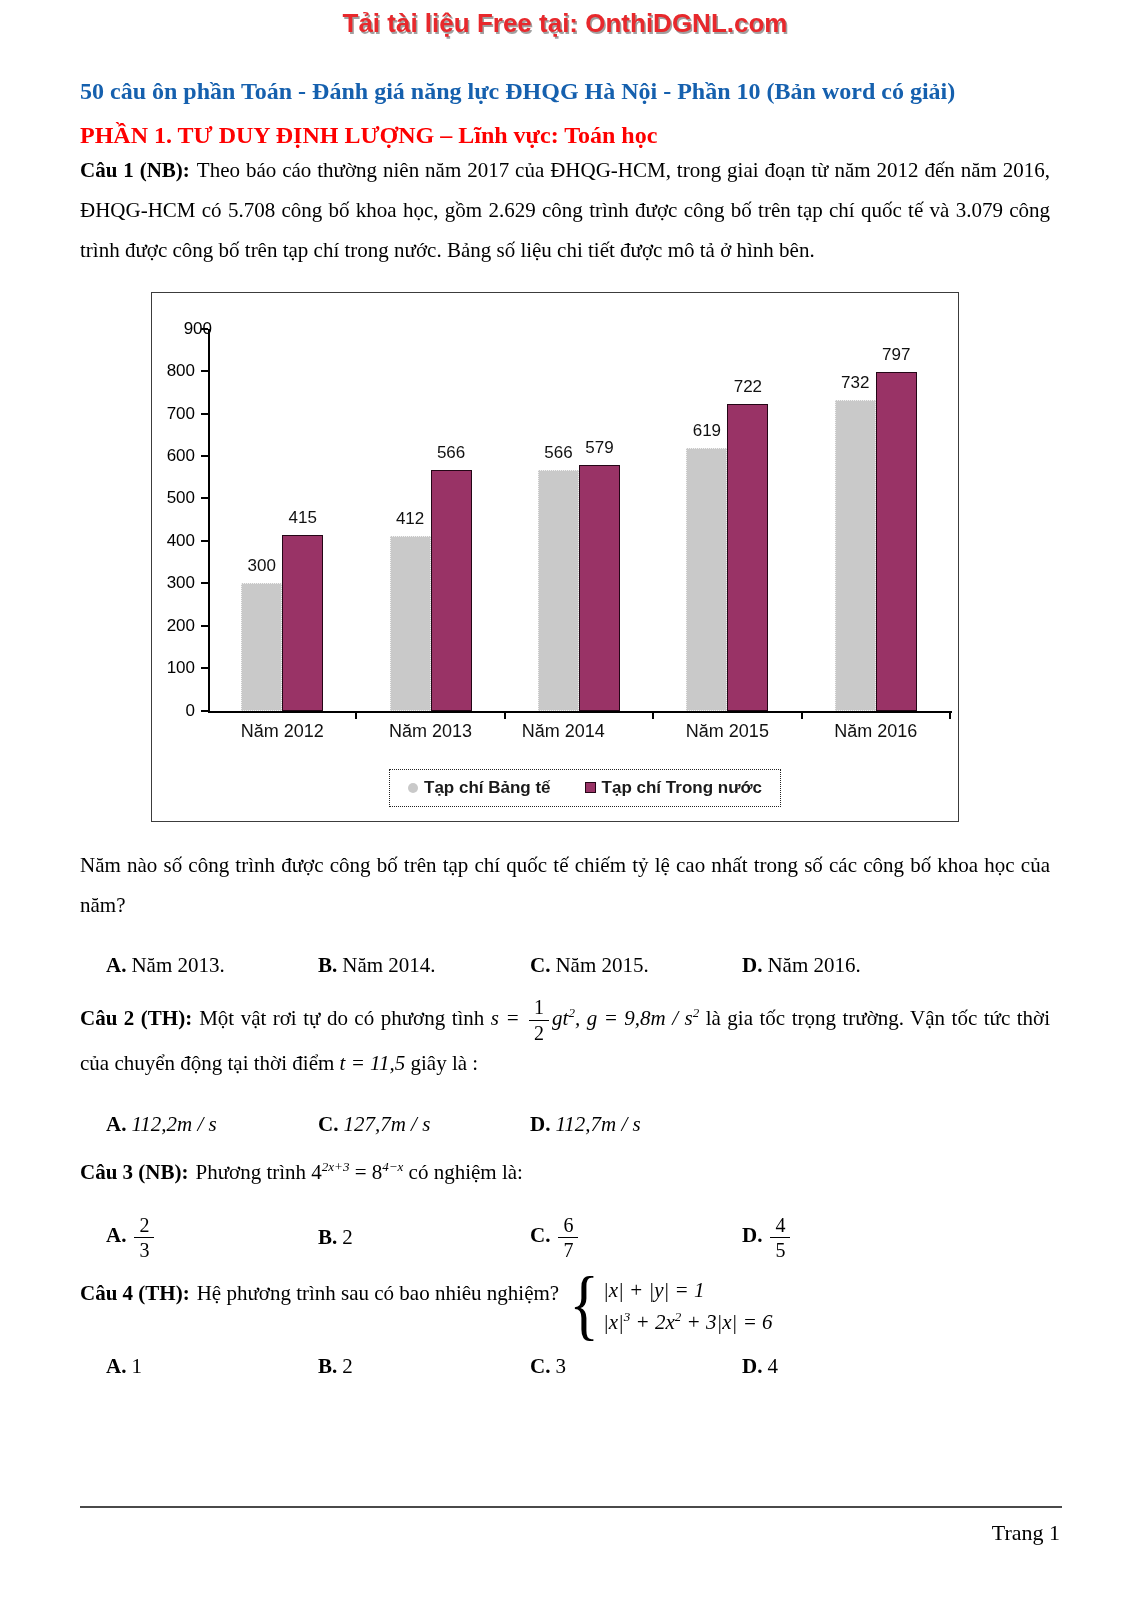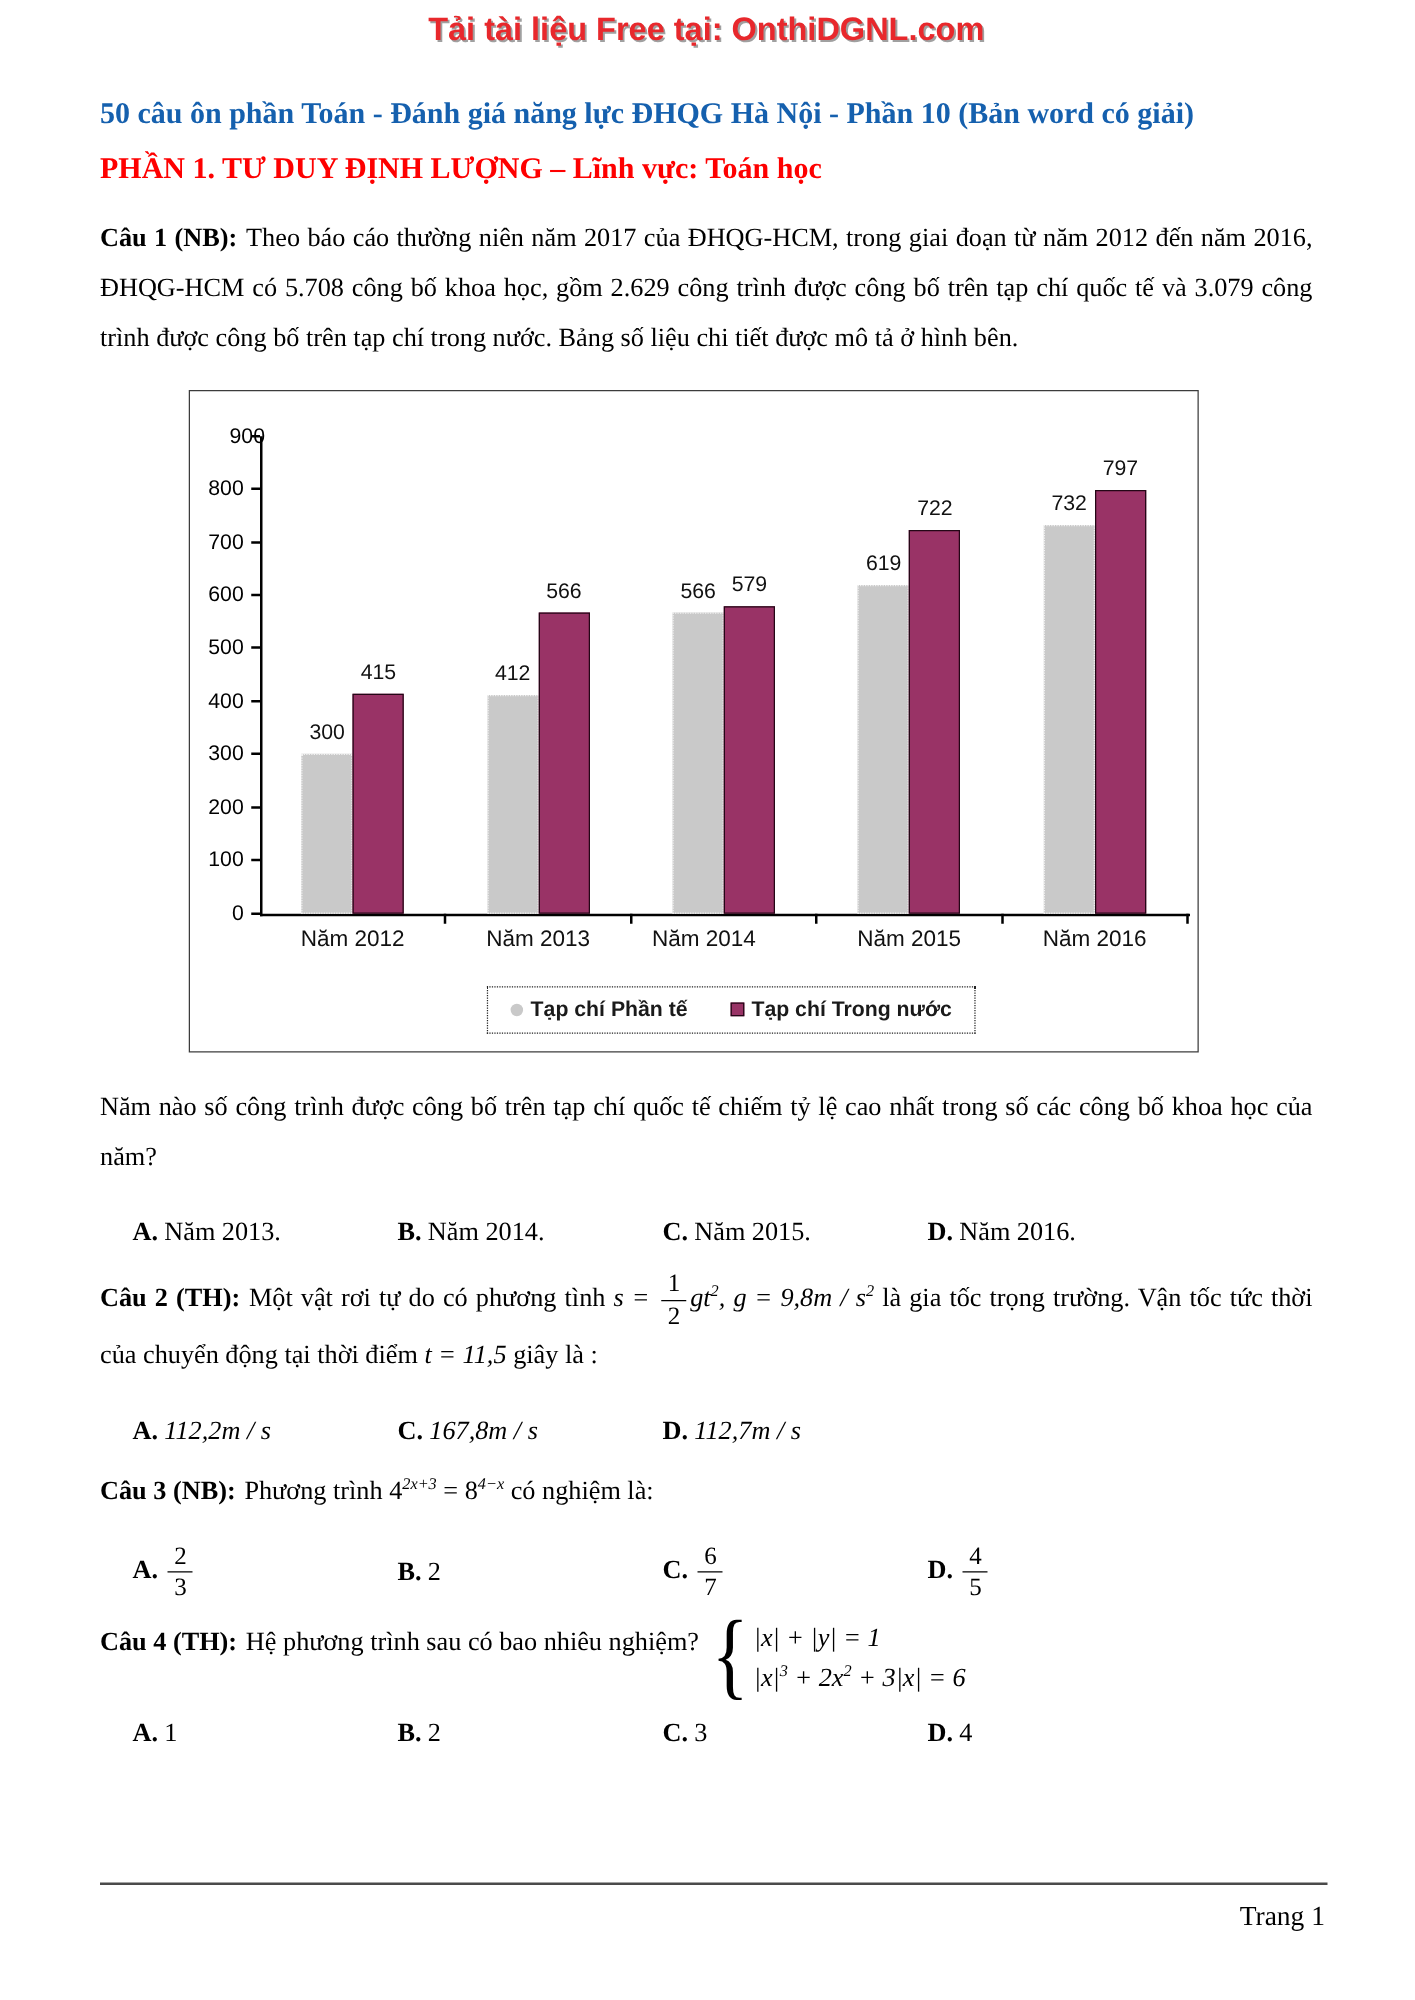--- a/index.html
+++ b/index.html
@@ -10,21 +10,21 @@
   
   .banner-clip{height:6px;overflow:hidden;text-align:center;}
   .banner-clip .banner-ghost{font-family:"Liberation Sans","DejaVu Sans",sans-serif;font-weight:bold;
     font-size:30px;color:#f04a45;margin-top:-32px;display:block;padding-left:120px;}
   .banner{margin-top:2px;text-align:center;font-family:"Liberation Sans","DejaVu Sans",sans-serif;
     font-weight:bold;font-size:26px;color:#e8282c;text-shadow:1.5px 1.5px 0 #a0a0a0;}
 
   .doc-title{margin-top:30px;color:#1560ae;font-weight:bold;font-size:24px;line-height:1.9;text-align:justify;}
   .section-heading{margin-top:4px;color:#fe0000;font-weight:bold;font-size:24px;line-height:1.35;}
 
-  .para{margin-top:20px;font-size:21px;line-height:1.9;text-align:justify;}
+  .para{margin-top:0;font-size:21px;line-height:1.9;text-align:justify;}
   .qlabel{font-weight:bold;margin-right:7px;}
   .mi{font-style:italic;}
   sup{font-size:0.62em;line-height:0;}
 
   
   .chart-box{position:relative;margin:7px 0 0 71px;width:806px;height:528px;border:1px solid #3c3c3c;
     background:#fff;font-family:"Liberation Sans","DejaVu Sans",sans-serif;}
   .plot{position:absolute;border-left:2px solid #000;border-bottom:2px solid #000;}
   .ytick-label{position:absolute;font-size:17px;text-align:right;}
   .ytick-mark,.xtick-mark{position:absolute;background:#000;}
@@ -72,21 +72,21 @@
 
     <div class="section-heading">PHẦN 1. TƯ DUY ĐỊNH LƯỢNG – Lĩnh vực: Toán học</div>
 
     <p class="para"><span class="qlabel">Câu 1 (NB):</span><span>Theo báo cáo thường niên năm 2017 của ĐHQG-HCM, trong giai đoạn từ năm 2012 đến năm 2016, ĐHQG-HCM có 5.708 công bố khoa học, gồm 2.629 công trình được công bố trên tạp chí quốc tế và 3.079 công trình được công bố trên tạp chí trong nước. Bảng số liệu chi tiết được mô tả ở hình bên.</span></p>
 
     <div class="chart-box" id="chart">
       <div class="plot" id="plot" style="left: 56px; top: 36px; width: 742px; height: 382px;"></div>
       <div class="legend">
         <span class="legend-item">
           <span class="marker-circle" style="background: rgb(201, 201, 201);"></span>
-          <span>Tạp chí Phần tế</span>
+          <span>Tạp chí Bảng tế</span>
         </span>
         <span class="legend-item">
           <span class="marker-square" style="background: rgb(153, 51, 102);"></span>
           <span>Tạp chí Trong nước</span>
         </span>
       </div>
     <div class="ytick-label" style="left: 0px; width: 43px; top: 408px;">0</div>
         <div class="ytick-mark" style="left: 49px; top: 417px; width: 7px; height: 2px;"></div>
         <div class="ytick-label" style="left: 0px; width: 43px; top: 365.556px;">100</div>
         <div class="ytick-mark" style="left: 49px; top: 374.556px; width: 7px; height: 2px;"></div>
@@ -149,21 +149,21 @@
 
     <p class="para" style="margin-top:10px;"><span class="qlabel">Câu 2 (TH):</span><span>Một vật rơi tự do có phương tình</span>
       <span class="mi">s =</span>
       <span class="frac"><span class="fnum">1</span><span class="fden">2</span></span><span class="mi">gt</span><sup class="mi">2</sup><span class="mi">, g = 9,8m / s</span><sup class="mi">2</sup>
       <span>là gia tốc trọng trường. Vận tốc tức thời của chuyển động tại thời điểm</span>
       <span class="mi">t = 11,5</span>
       <span>giây là :</span></p>
 
     <div class="opts" style="margin-top:6px;">
       <span class="opt mi"><b style="font-style:normal;">A.</b><span>112,2m / s</span></span>
-      <span class="opt mi"><b style="font-style:normal;">C.</b><span>167,8m / s</span></span>
+      <span class="opt mi"><b style="font-style:normal;">C.</b><span>127,7m / s</span></span>
       <span class="opt mi"><b style="font-style:normal;">D.</b><span>112,7m / s</span></span>
     </div>
 
     <p class="para" style="margin-top:8px;"><span class="qlabel">Câu 3 (NB):</span><span>Phương trình</span>
       <span>4</span><sup class="mi">2x+3</sup>
       <span>= 8</span><sup class="mi">4−x</sup>
       <span>có nghiệm là:</span></p>
 
     <div class="opts" style="margin-top:6px;">
       <span class="opt"><b>A.</b><span class="frac"><span class="fnum">2</span><span class="fden">3</span></span></span>

